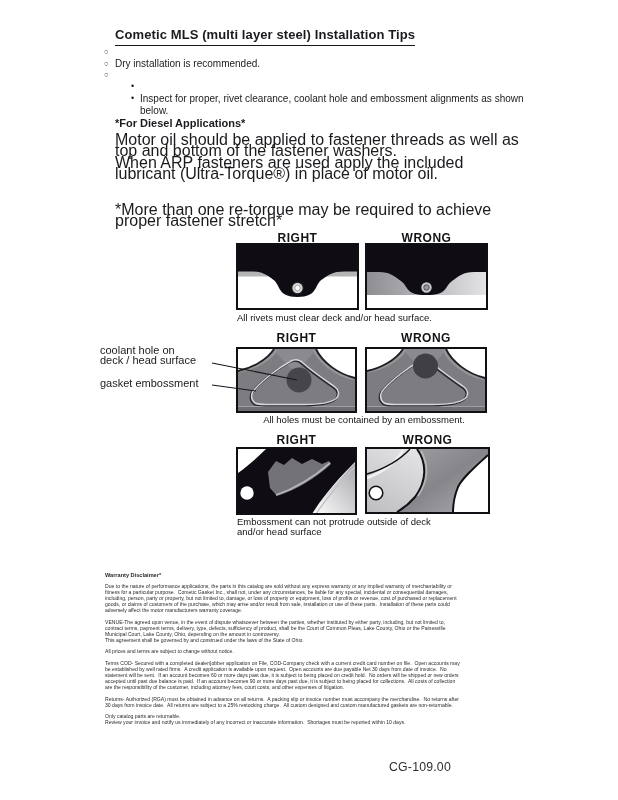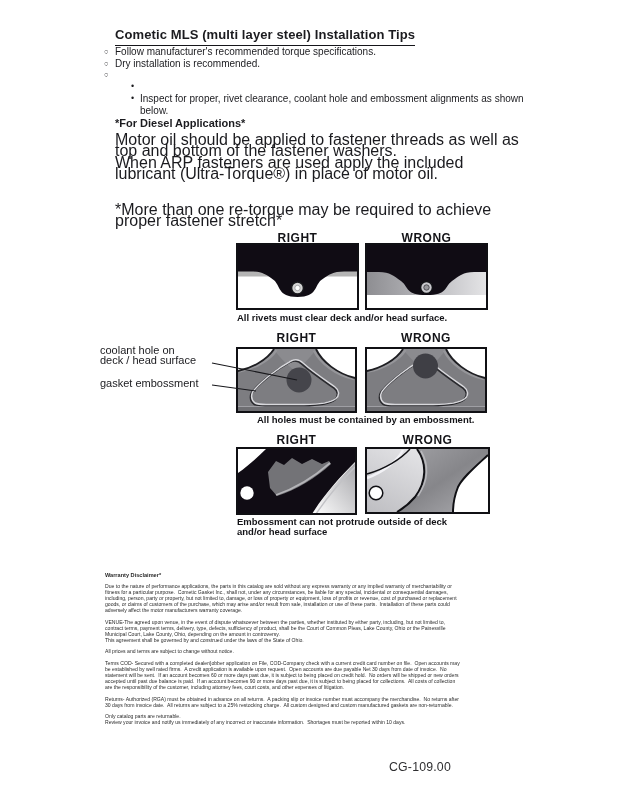--- a/index.html
+++ b/index.html
@@ -15,39 +15,38 @@
     border-bottom:1.6px solid #15151a; padding-bottom:3px;
   }
   .bullets { left:104px; top:46px; width:424px; font-size:10px; line-height:11.7px; }
   .b-item { display:flex; }
   .b-marker { width:11px; font-size:7.5px; line-height:11.7px; flex:0 0 11px; }
   .sub { margin-left:27px; }
   .sub .b-marker { width:9px; flex-basis:9px; font-size:9px; }
   .h2 { font-size:11px; font-weight:bold; }
   .body-par { font-size:16px; line-height:11.6px; width:412px; }
   .dg-label { font-size:12px; font-weight:bold; letter-spacing:0.5px; text-align:center; color:#141418; }
-  .dg-caption { font-size:9.5px; font-weight:bold; color:#141418; line-height:10.2px; }
+  .dg-caption { font-size:9.5px; font-weight:normal; color:#141418; line-height:10.2px; }
   .side-label { font-size:11px; color:#1b1b1f; text-align:left; line-height:10.3px; }
   .warranty { left:105px; top:572px; width:440px; font-size:5.1px; line-height:6.05px; color:#2a2a2a; }
   .warranty .w-head { font-size:5.6px; font-weight:bold; margin-bottom:5px; }
   .warranty .w-par { white-space:pre; margin-bottom:5.5px; }
   .footer-code { left:389px; top:760px; font-size:12.3px; color:#2e2e30; letter-spacing:0.2px; }
   svg { display:block; }
 </style>
 </head>
 <body>
 
 <div class="page">
 
   <div class="abs title">Cometic MLS (multi layer steel) Installation Tips</div>
 
   <div class="abs bullets">
     <div class="b-item">
       <span class="b-marker">○</span>
-      <span>Follow manufacturer's recommended torque specifications.</span>
     </div>
     <div class="b-item">
       <span class="b-marker">○</span>
       <span>Dry installation is recommended.</span>
     </div>
     <div class="b-item">
       <span class="b-marker">○</span>
     </div>
     <div class="sub">
       <div class="b-item">
@@ -132,21 +131,21 @@
       <rect x="2" y="59.5" width="118" height="5.5" fill="#6e6e72"></rect>
       <line x1="2" y1="59.5" x2="120" y2="59.5" stroke="#aaaaae" stroke-width="0.8"></line>
       <g transform="translate(-0.9,0.9)">
         <path d="M19,56 C15,53 14,47 19,42 C27,33 42,21 55,14 C59,12 63,12 67,16 C77,25 92,35 99,40 C103,43 104,48 100,51.5 C95,55.5 84,57.5 68,57.5 L30,57.5 C25,57.5 21.5,57.3 19,56 Z" stroke="#2a2a2e" stroke-width="2.2" fill="none"></path>
       </g>
       <path d="M19,56 C15,53 14,47 19,42 C27,33 42,21 55,14 C59,12 63,12 67,16 C77,25 92,35 99,40 C103,43 104,48 100,51.5 C95,55.5 84,57.5 68,57.5 L30,57.5 C25,57.5 21.5,57.3 19,56 Z" stroke="#d8d8dc" stroke-width="1.5" fill="none"></path>
       <circle cx="60.5" cy="19" r="12.5" fill="#3f3f45"></circle>
       <rect x="1" y="1" width="120" height="64" fill="none" stroke="#101014" stroke-width="2"></rect>
     </svg>
 
-    <div class="abs dg-caption" style="left:21px; top:84px; width:250px;">All holes must be contained by an embossment.</div>
+    <div class="abs dg-caption" style="left:3px; top:84px; width:250px;text-align:center;">All holes must be contained by an embossment.</div>
   </div>
 
   <div class="abs side-label pre" style="left:100px; top:345px; width:108px;">coolant hole on
 deck / head surface</div>
   <div class="abs side-label" style="left:100px; top:377.5px; width:108px;">gasket embossment</div>
   <svg class="abs" style="left:104px; top:340px; pointer-events:none;" width="200" height="70" viewBox="0 0 200 70">
     <line x1="108" y1="23" x2="193" y2="40" stroke="#17171b" stroke-width="1.1"></line>
     <line x1="108" y1="45" x2="152" y2="51" stroke="#17171b" stroke-width="1.1"></line>
   </svg>
 

